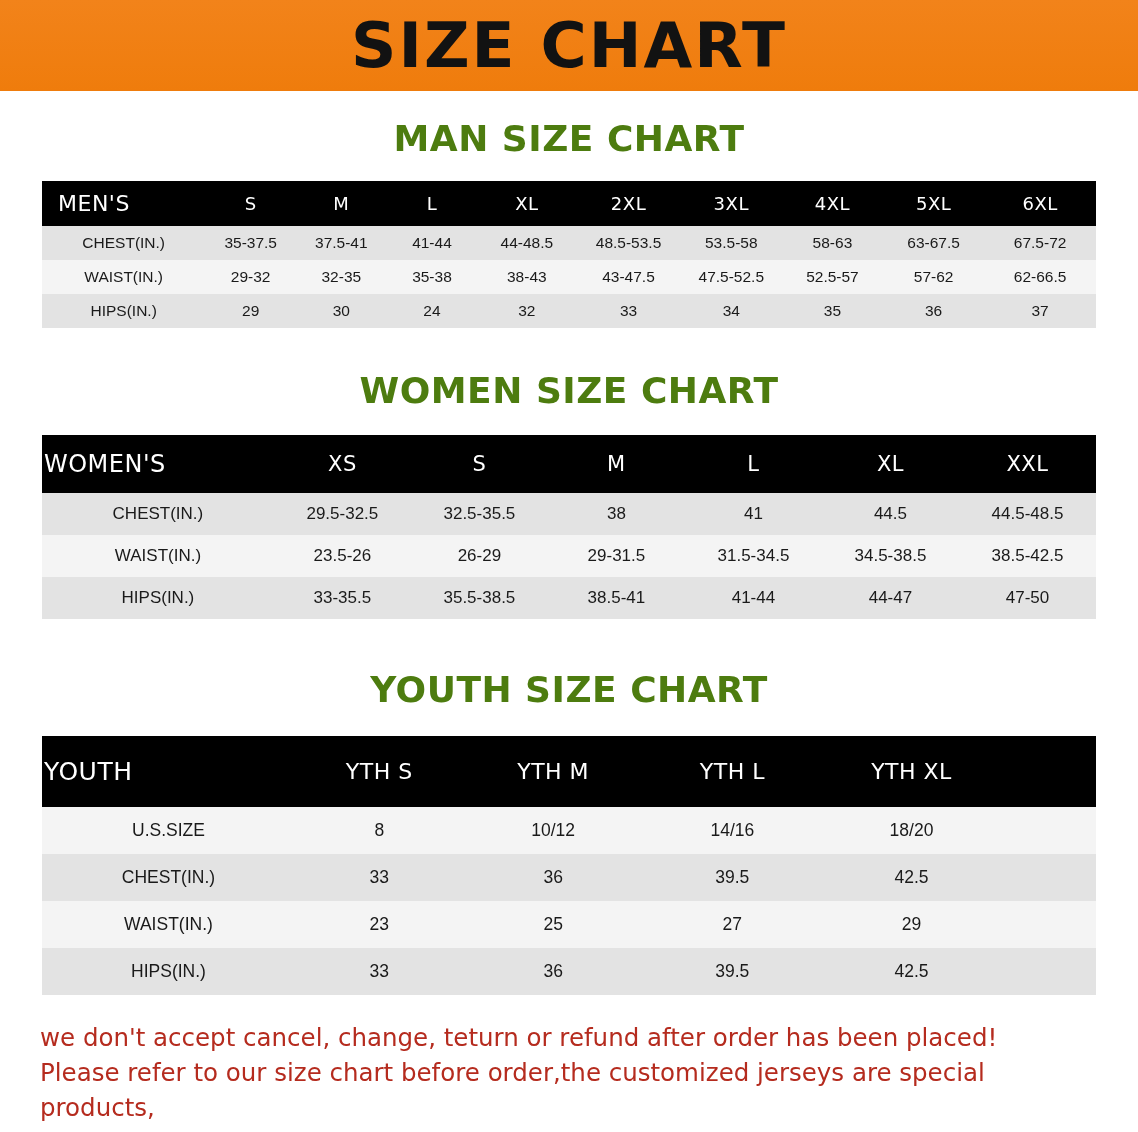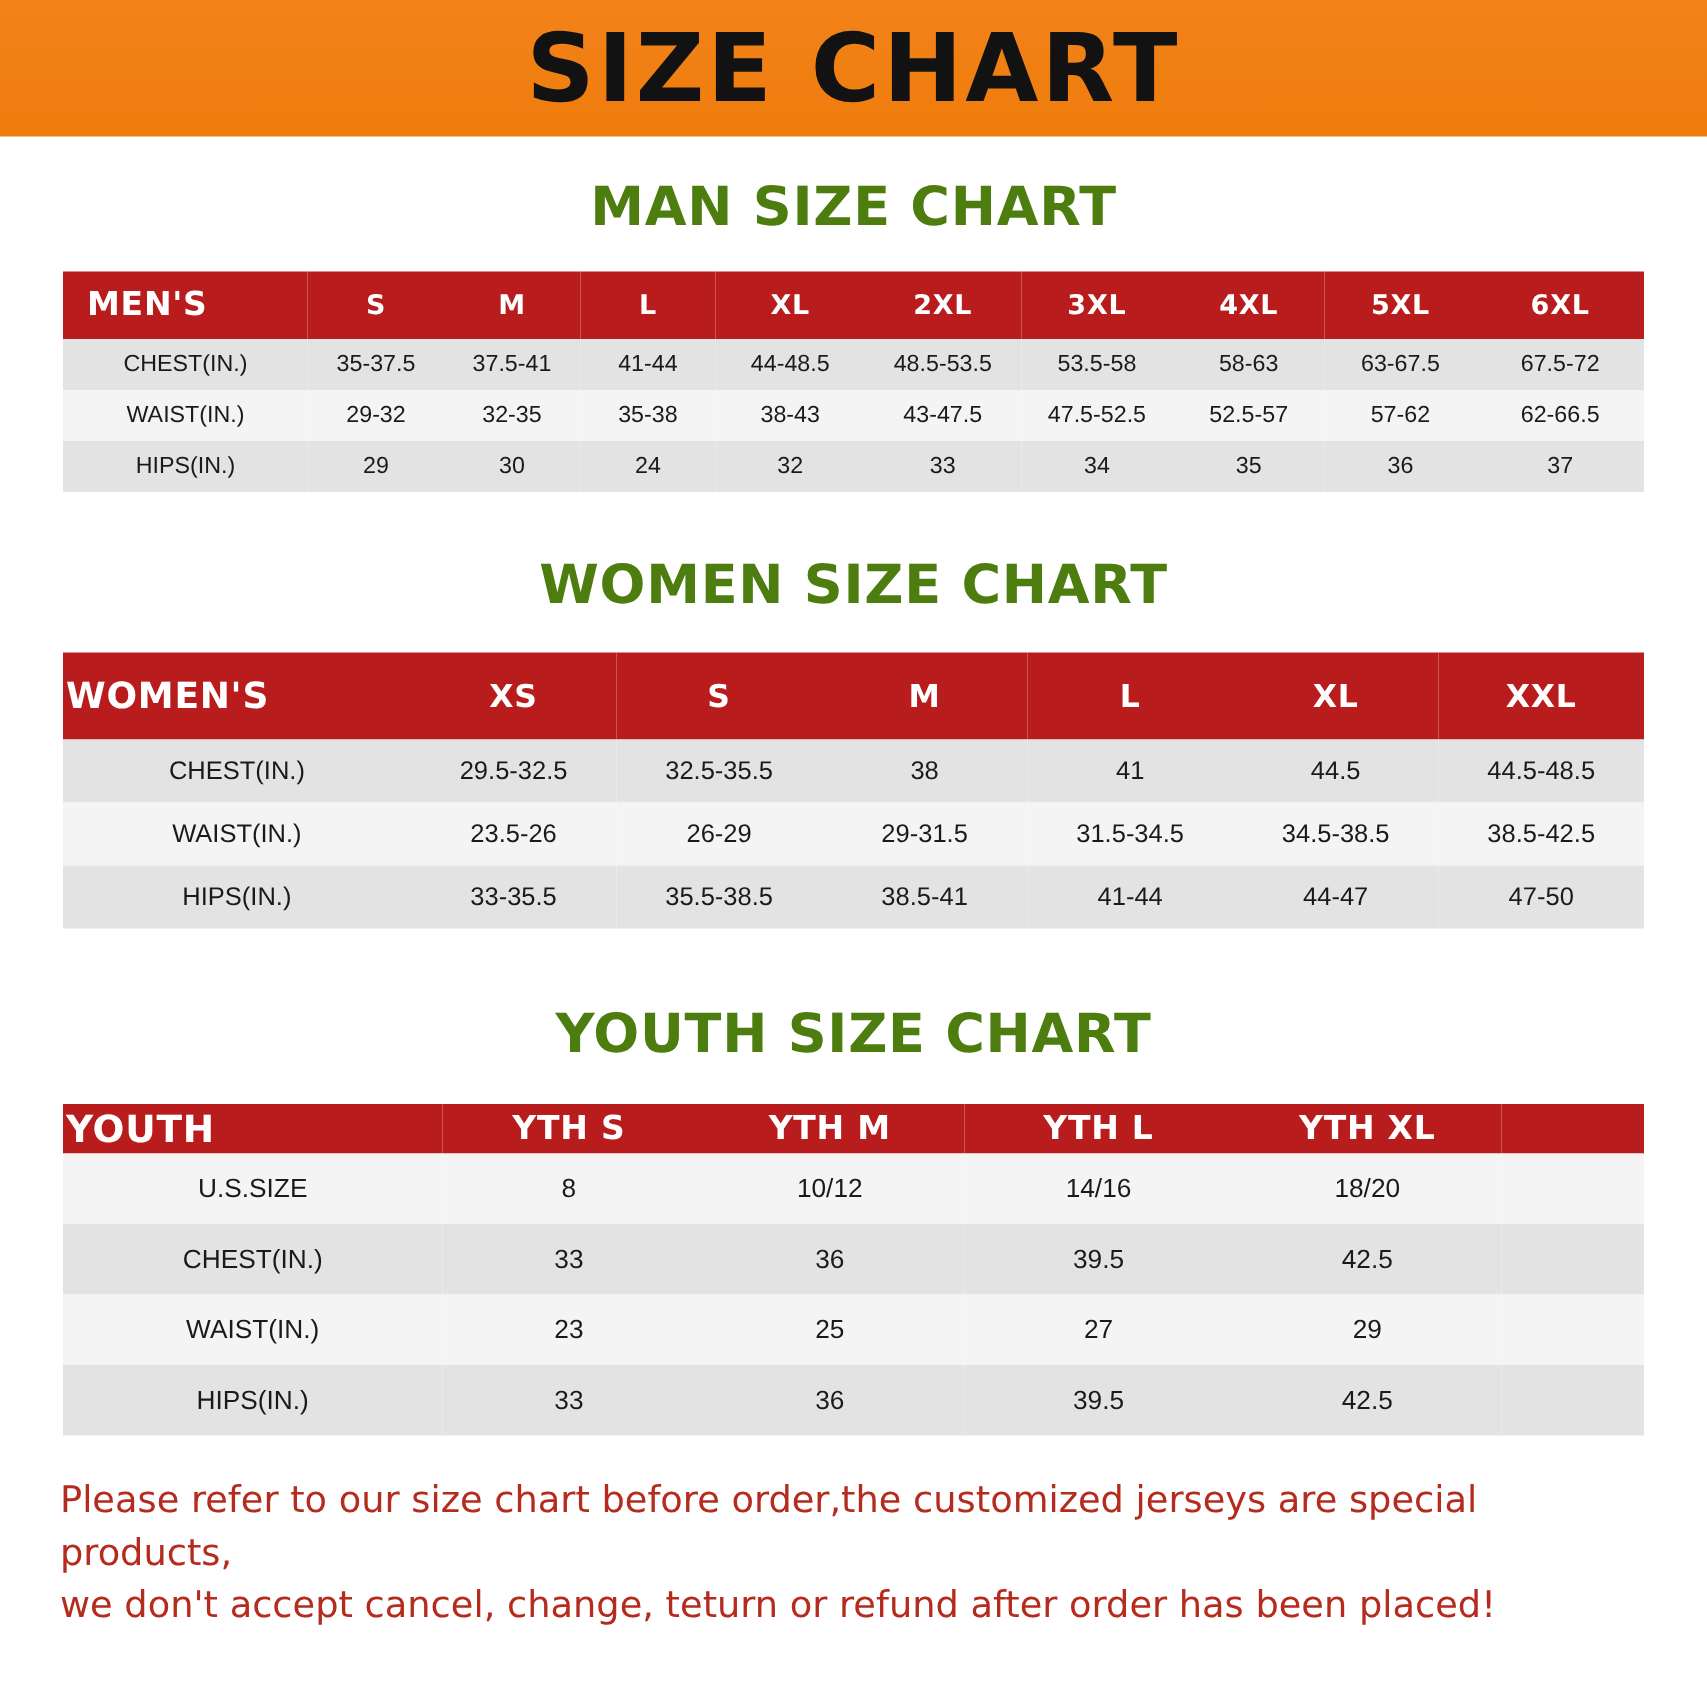--- a/index.html
+++ b/index.html
@@ -55,24 +55,24 @@
   
   .tbl-wrap {
     margin: 0 42px;
   }
   table.size {
     width: 100%;
     border-collapse: collapse;
     table-layout: fixed;
   }
   table.size thead th {
-    background: #b91c1c;
+    background: #000000;
     color: #ffffff;
     font-family: "DejaVu Sans", sans-serif;
-    font-weight: bold;
+    font-weight: normal;
     text-align: center;
     padding: 10px 2px;
     font-size: 19px;
     letter-spacing: 0.5px;
   }
   table.size thead th.lead {
     text-align: left;
     padding-left: 16px;
     font-size: 22px;
   }
@@ -95,21 +95,21 @@
   #men-table thead th { font-size: 18px; }
   #men-table thead th.lead { font-size: 22px; }
   #men-table tbody td { font-size: 15.5px; }
 
   
   #women-table thead th { font-size: 21px; padding: 15px 2px; }
   #women-table thead th.lead { font-size: 24px; }
   #women-table tbody td { font-size: 17px; padding: 11px 2px; }
 
   
-  #youth-table thead th { font-size: 22px; padding: 2px 2px; }
+  #youth-table thead th { font-size: 22px; padding: 21px 2px; }
   #youth-table thead th.lead { font-size: 25px; }
   #youth-table tbody td { font-size: 17.5px; padding: 13px 2px; }
 
   
   .note {
     margin: 26px 40px 0 40px;
     color: #b52b1e;
     font-family: "DejaVu Sans", sans-serif;
     font-size: 24.5px;
     line-height: 1.42;
@@ -302,17 +302,17 @@
           <td>36</td>
           <td>39.5</td>
           <td>42.5</td>
           <td></td>
         </tr>
       </tbody>
     </table>
   </div>
 
   <div class="note">
+    <div>we don't accept cancel, change, teturn or refund after order has been placed!</div>
     <div>Please refer to our size chart before order,the customized jerseys are special products,</div>
-    <div>we don't accept cancel, change, teturn or refund after order has been placed!</div>
   </div>
 
 </div>
 
 </body></html>

